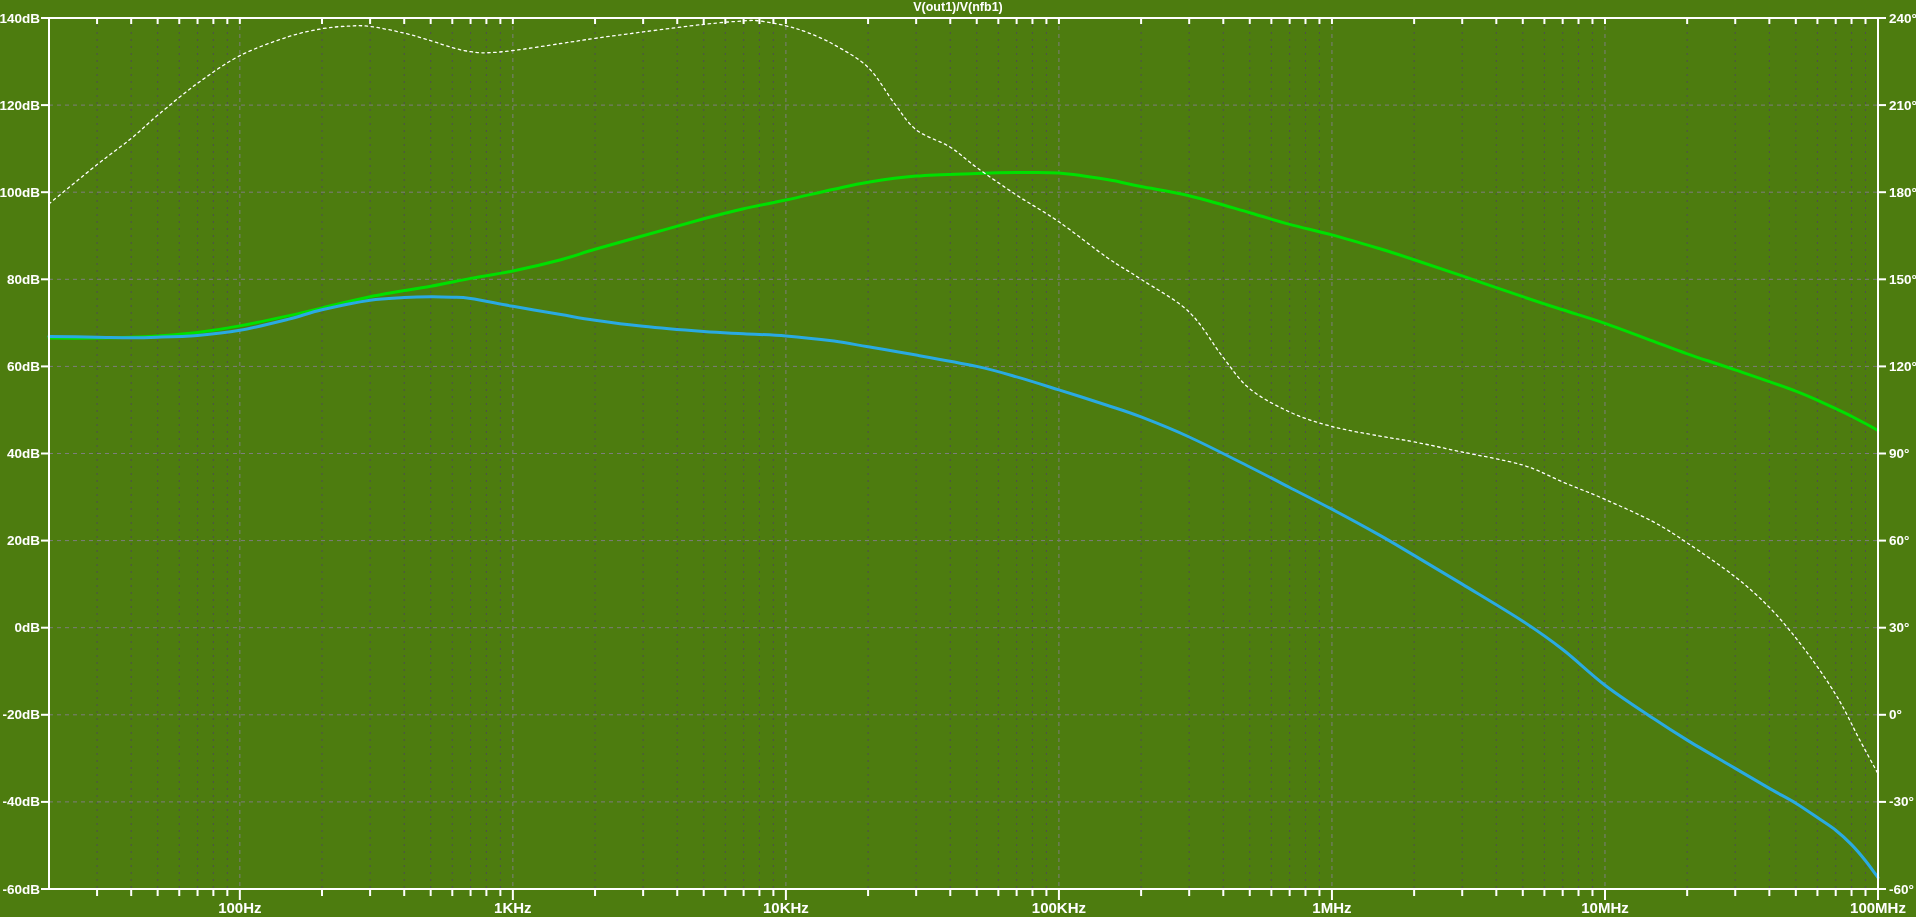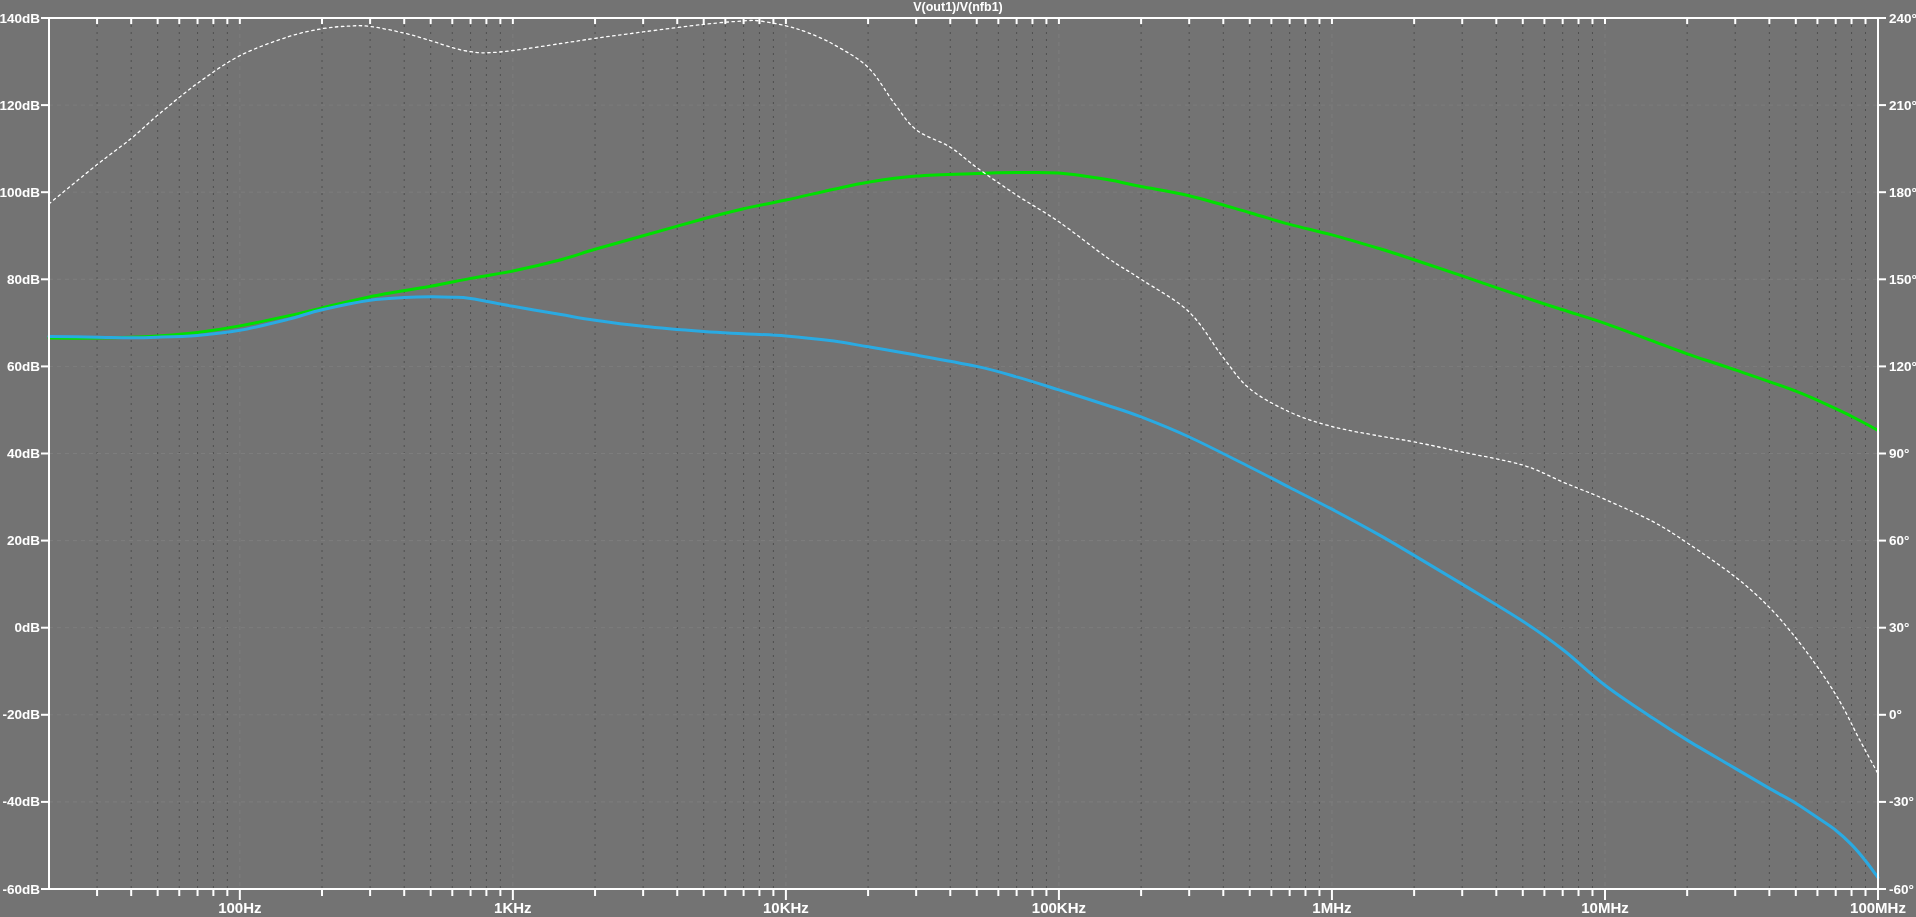--- a/index.html
+++ b/index.html
@@ -1,18 +1,18 @@
 <!DOCTYPE html>
 <html><head>
 <meta charset="utf-8">
 <style>
   html,body{margin:0;padding:0;background:#000;}
   body{width:1916px;height:917px;position:relative;overflow:hidden;
        font-family:"Liberation Sans",sans-serif;}
-  .stage{position:absolute;inset:0;background:#737373;}
+  .stage{position:absolute;inset:0;background:#4d7c0f;}
   .plot-title{position:absolute;top:0;left:0;width:100%;height:16px;
     text-align:center;color:#fff;font-size:12.5px;font-weight:bold;
     line-height:15px;letter-spacing:0px;}
   svg{position:absolute;top:0;left:0;}
   text{font-family:"Liberation Sans",sans-serif;font-weight:bold;}
 </style>
 </head>
 <body>
 
 <div class="stage">

